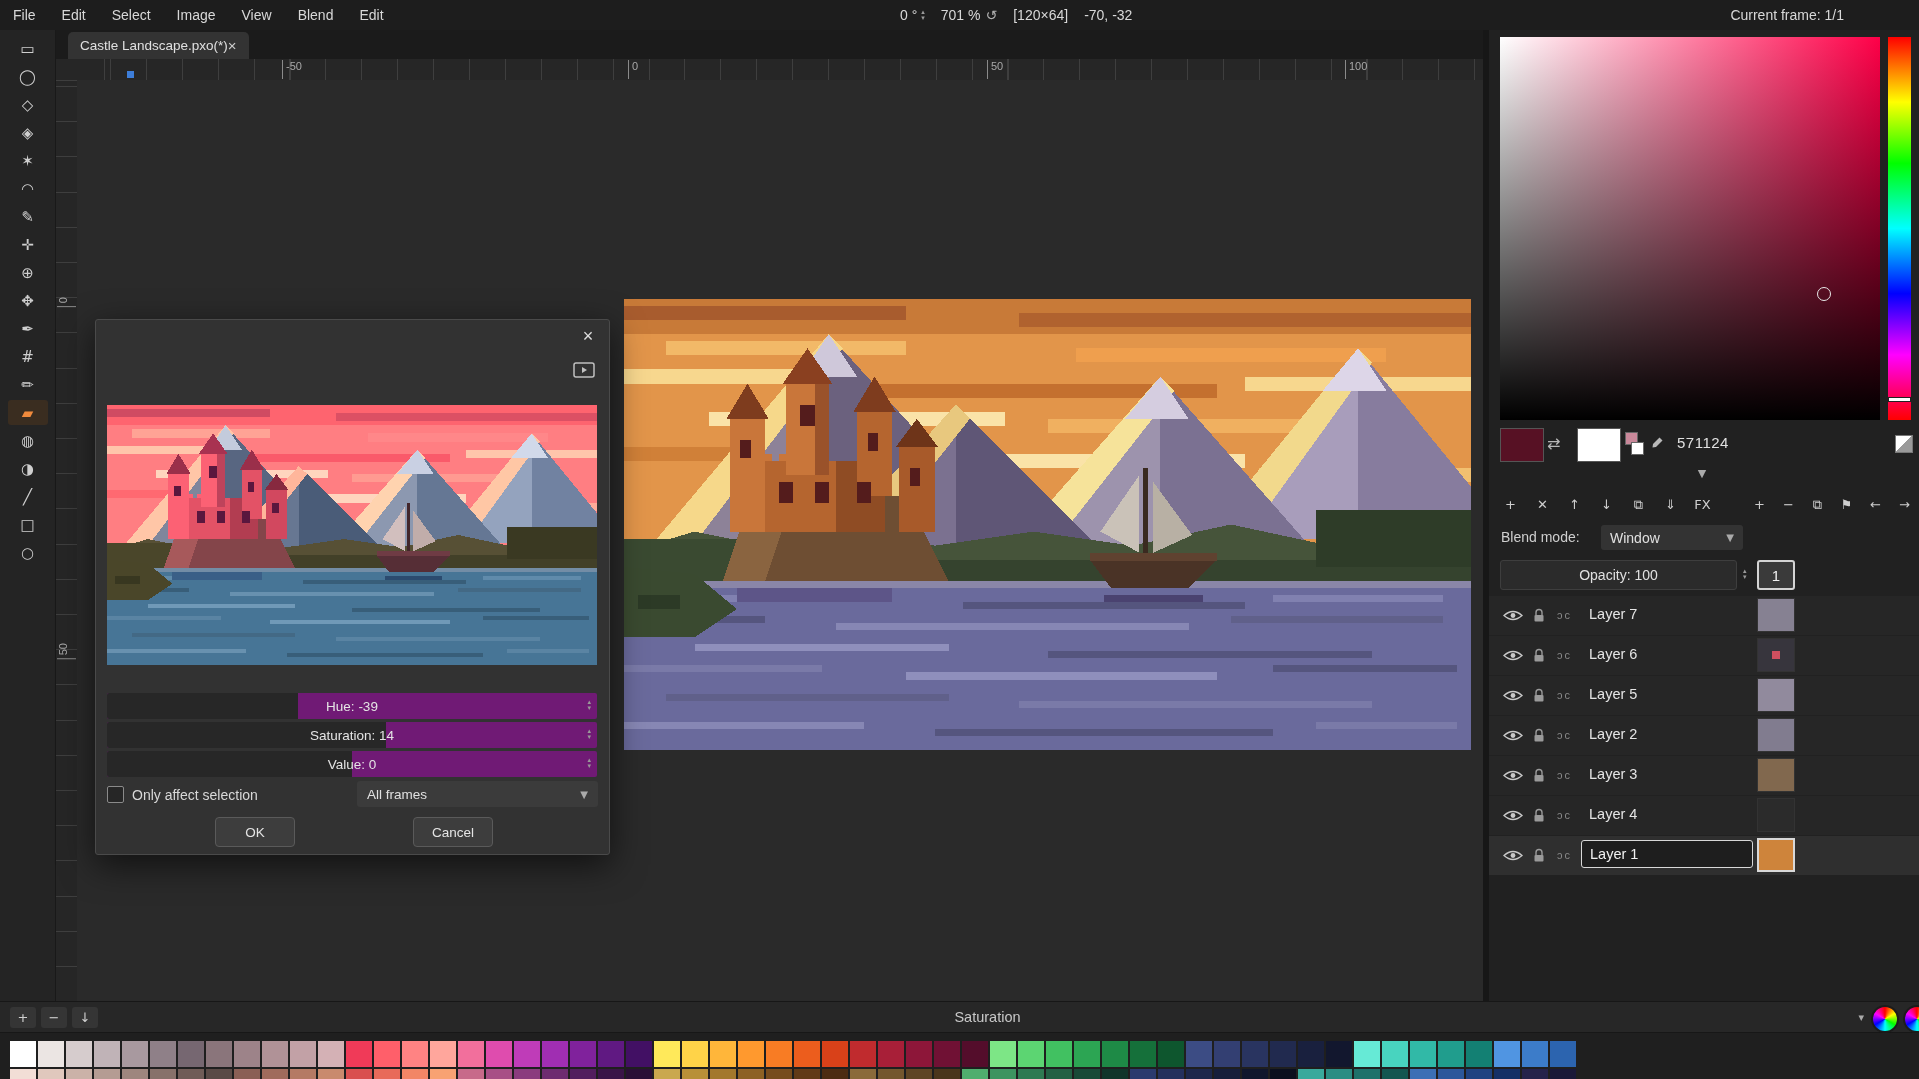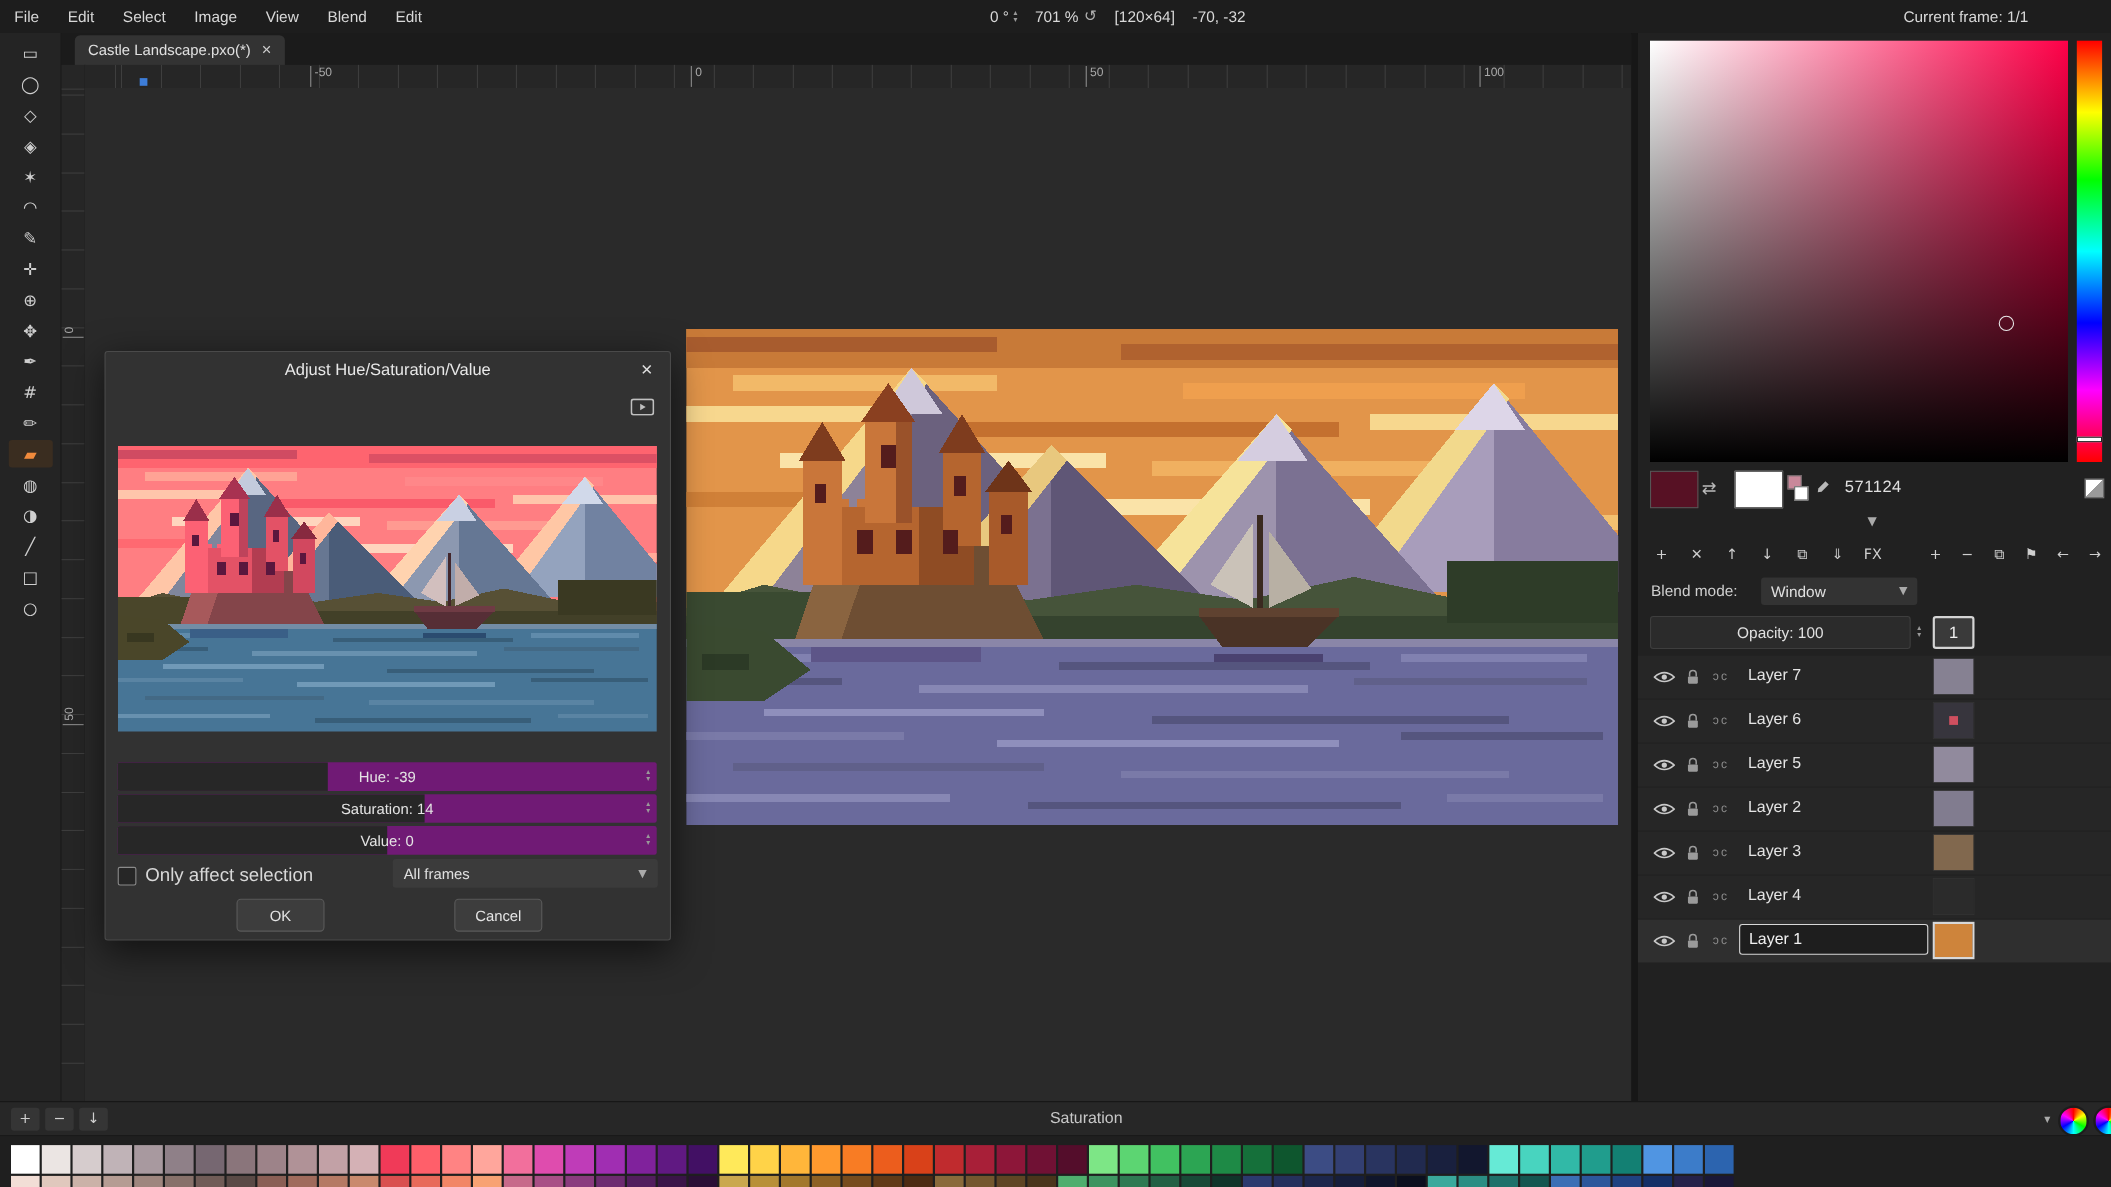--- a/index.html
+++ b/index.html
@@ -14,21 +14,21 @@
   #current-frame{right:75px;top:0;height:30px;display:flex;align-items:center;color:#d8d8d8}
   
   #left-toolbar{left:0;top:30px;width:56px;height:971px;background:#242424;border-right:1px solid #191919;
     display:flex;flex-direction:column;align-items:center;padding-top:6px;box-sizing:border-box;gap:3px}
   .tool{width:40px;height:25px;display:flex;align-items:center;justify-content:center;color:#cfcfcf;
     font-size:15px;font-family:"DejaVu Sans",sans-serif;border-radius:3px;cursor:pointer}
   .tool.active{color:#f08a3c;background:#3a2d20}
   
   #tabbar{left:56px;top:30px;width:1427px;height:29px;background:#1b1b1b}
   #tab{position:absolute;left:12px;top:2px;height:27px;background:#333;border-radius:5px 5px 0 0;
-    display:flex;align-items:center;gap:10px;padding:0 12px;color:#e0e0e0;font-size:13.5px}
+    display:flex;align-items:center;padding:0 12px;color:#e0e0e0;font-size:13.5px}
   #tab .close{color:#cfcfcf;font-size:15px;cursor:pointer}
   
   #ruler-h{left:77px;top:59px;width:1406px;height:21px;background:#262626;border-bottom:1px solid #1a1a1a;overflow:hidden;
     background-image:repeating-linear-gradient(to right,#3e3e3e 0 1px,transparent 1px 35.9px);background-position:33px 0}
   .rlabel{position:absolute;top:1px;font-size:11px;color:#a8a8a8;border-left:1px solid #8a8a8a;padding-left:3px;height:19px}
   #ruler-corner{left:56px;top:59px;width:21px;height:21px;background:#262626;border-bottom:1px solid #1a1a1a;border-right:1px solid #1a1a1a}
   #ruler-v{left:56px;top:80px;width:21px;height:921px;background:#262626;border-right:1px solid #1a1a1a;overflow:hidden;
     background-image:repeating-linear-gradient(to bottom,#3e3e3e 0 1px,transparent 1px 35.2px);background-position:0 6px}
   .vlabel{position:absolute;left:1px;font-size:11px;color:#a8a8a8;border-top:1px solid #8a8a8a;padding-top:3px;width:19px;
     writing-mode:vertical-rl;transform:rotate(180deg)}
@@ -42,21 +42,21 @@
   #dialog-title{height:33px;display:flex;align-items:center;justify-content:center;color:#e8e8e8;font-size:15px}
   #dialog-close{position:absolute;right:10px;top:5px;width:22px;height:22px;display:flex;align-items:center;justify-content:center;
     color:#e0e0e0;font-size:18px;cursor:pointer}
   #preview-toggle{position:absolute;right:14px;top:42px;cursor:pointer}
   #preview-art{position:absolute;left:11px;top:85px;width:490px;height:260px;filter:hue-rotate(-39deg) saturate(1.2)}
   .slider{position:absolute;left:11px;width:490px;height:26px;background:#701a75;border-radius:2px;overflow:hidden;cursor:pointer}
   .slider .fill{position:absolute;left:0;top:0;bottom:0;background:#272727}
   .slider .slabel{position:absolute;left:0;right:0;top:0;bottom:0;display:flex;align-items:center;justify-content:center;
     color:#e4e4e4;font-size:13.5px}
   .slider .spin{position:absolute;right:6px;top:6px}
-  #checkbox-row{position:absolute;left:11px;top:466px;display:flex;align-items:center;gap:8px;color:#d8d8d8;font-size:17px}
+  #checkbox-row{position:absolute;left:11px;top:466px;display:flex;align-items:center;gap:8px;color:#d8d8d8;font-size:14px}
   #checkbox{width:15px;height:15px;background:#262626;border:1px solid #8a8a8a;border-radius:2px;cursor:pointer}
   #frames-dropdown{position:absolute;left:261px;top:461px;width:241px;height:26px;background:#3b3b3b;border-radius:3px;
     display:flex;align-items:center;color:#e0e0e0;font-size:13.5px;padding:0 10px;box-sizing:border-box;cursor:pointer}
   #frames-dropdown .chev{margin-left:auto;color:#aaa;font-size:10px;font-family:"DejaVu Sans",sans-serif}
   .dlg-btn{position:absolute;top:497px;width:78px;height:28px;background:#3d3d3d;border:1px solid #5a5a5a;border-radius:4px;
     color:#e4e4e4;font-size:13.5px;display:flex;align-items:center;justify-content:center;cursor:pointer}
   
   #divider{left:1483px;top:30px;width:6px;height:971px;background:#171717}
   #right-panel{left:1489px;top:30px;width:430px;height:971px;background:#212121}
   #picker{position:absolute;left:11px;top:7px;width:380px;height:383px;cursor:crosshair;
@@ -285,21 +285,20 @@
     <span class="vlabel" style="top: 563px;">50</span>
   </div>
 
 <div id="canvas-viewport" class="abs">
   <svg id="canvas-art" viewBox="0 0 120 64" preserveAspectRatio="none">
       <use href="#scene-art"></use>
     </svg>
 </div>
 
 <div id="dialog" class="abs">
-  <div id="dialog-title">Adjust Hue/Saturation/Value</div>
   <div id="dialog-close">×</div>
   <div id="preview-toggle">
     <svg width="22" height="16" viewBox="0 0 22 16">
         <rect x="1" y="1" width="20" height="14" rx="2" fill="none" stroke="#c0c0c0" stroke-width="1.5"></rect>
         <polygon points="9,5 14,8 9,11" fill="#c0c0c0"></polygon>
       </svg>
   </div>
   <svg id="preview-art" viewBox="0 0 120 64" preserveAspectRatio="none">
       <use href="#scene-art"></use>
     </svg>

